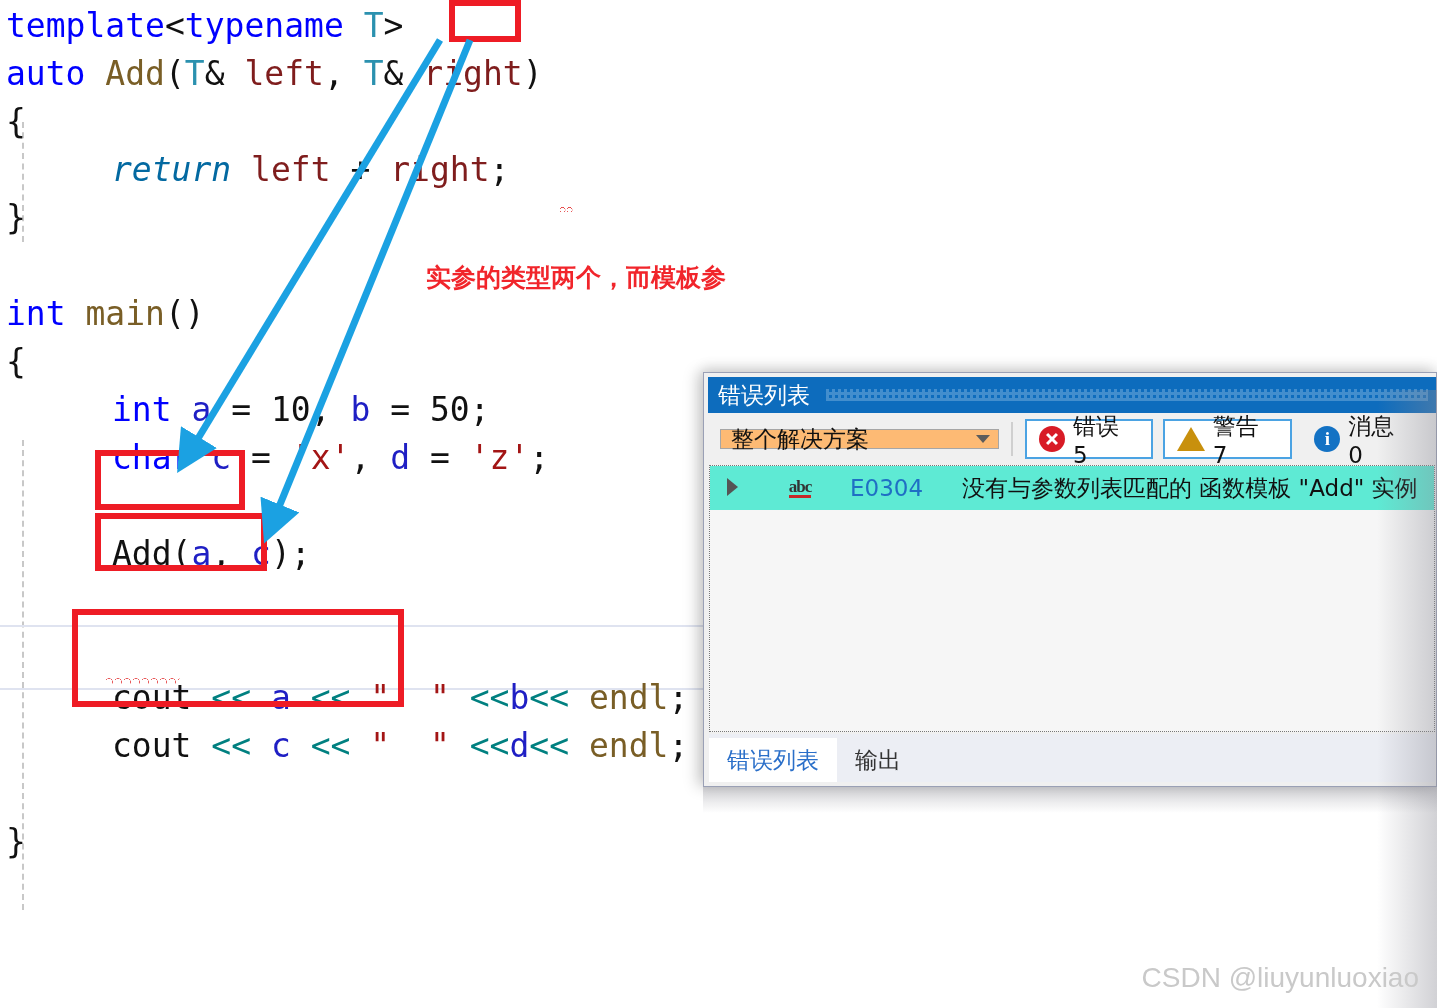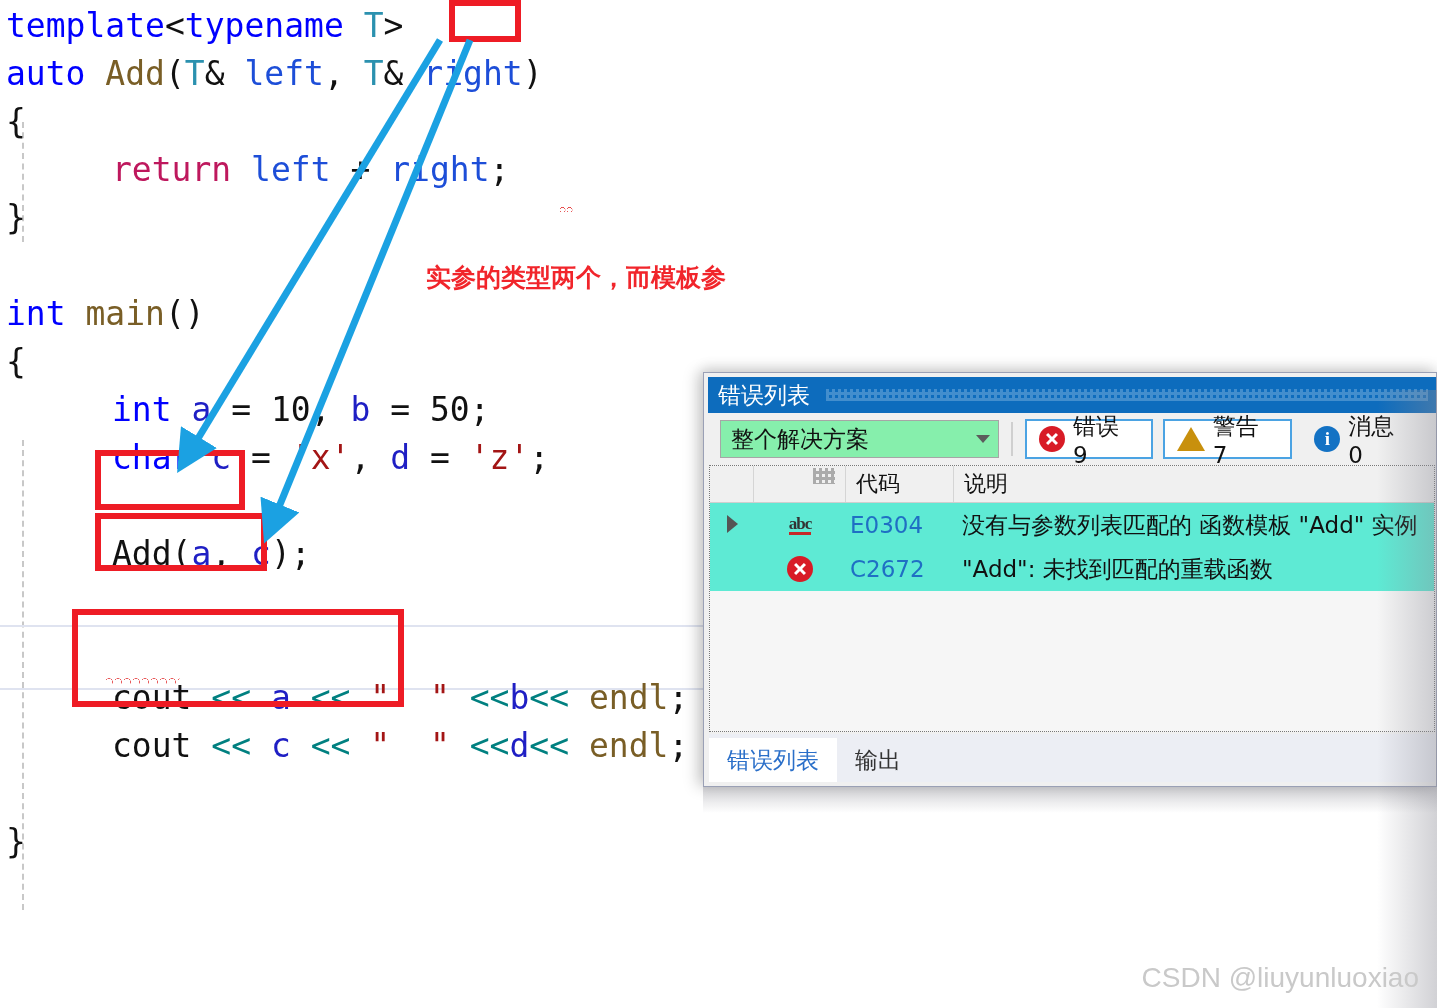--- a/index.html
+++ b/index.html
@@ -15,25 +15,25 @@
     background:#ffffff;
     font-family:"DejaVu Sans Mono", monospace;
     font-size:33px;
     line-height:48px;
     white-space:pre;
   }
   .code-line{position:absolute;left:0;height:48px;white-space:pre;text-align:right;}
 
   
   .kw      {color:#0000ff;}
-  .kw2     {color:#be185d;}
+  .kw2     {color:#0369a1;font-style:italic;}
   .type    {color:#2b91af;}
   .fn      {color:#795e26;}
   .plain   {color:#111111;}
-  .gray    {color:#1d4ed8;}
+  .gray    {color:#7f1d1d;}
   .str     {color:#a31515;}
   .op      {color:#008080;}
   .var     {color:#1f1fc4;}
   .punc    {color:#111111;}
   .brace   {color:#111111;}
 
   
   .indent-guide{
     position:absolute;width:0;border-left:2px dashed #c8c8c8;
   }
@@ -97,21 +97,21 @@
       repeating-linear-gradient(0deg,#4d94d0 0 3px, transparent 3px 6px);
     background-size:6px 6px;
     opacity:.85;
   }
   #errtoolbar{
     position:absolute;left:4px;top:40px;right:0;height:52px;
     background:#f0f0f0;display:flex;align-items:center;padding-left:12px;
     box-sizing:border-box;
   }
   #scope-select{
-    width:285px;height:38px;background:#86efac;border:1px solid #a6a6a6;
+    width:285px;height:20px;background:#fdba74;border:1px solid #a6a6a6;
     display:flex;align-items:center;justify-content:space-between;
     padding:0 8px 0 10px;box-sizing:border-box;
     font-size:23px;color:#111;
   }
   .caret-down{
     width:0;height:0;border-left:7px solid transparent;border-right:7px solid transparent;
     border-top:8px solid #5c5c5c;
   }
   .tb-sep{width:2px;height:34px;background:#cfcfcf;margin:0 12px;}
   .tb-btn{
@@ -244,58 +244,42 @@
 
   <div id="errtoolbar">
     <div id="scope-select">
       <span>整个解决方案</span>
       <span class="caret-down"></span>
     </div>
     <div class="tb-sep"></div>
 
     <div class="tb-btn">
       <span class="ico ico-err"></span>
-      <span>错误 9</span>
+      <span>错误 5</span>
     </div>
     <div class="tb-btn">
       <span class="ico ico-warn"></span>
       <span>警告 7</span>
     </div>
     <div class="tb-btn plainbtn">
       <span class="ico ico-info">i</span>
       <span>消息 0</span>
     </div>
   </div>
 
   <div id="errgrid">
-    <div id="errhead">
-      <div class="hcell c0"></div>
-      <div class="hcell c1">
-        <span class="sortglyph"></span>
-      </div>
-      <div class="hcell c2">代码</div>
-      <div class="hcell c3">说明</div>
-    </div>
     <div id="errrows">
         <div class="erow">
           <div class="rcell c0"><span class="tri"></span></div>
           <div class="rcell c1">
             <span class="abcico">abc</span>
           </div>
           <div class="rcell c2">E0304</div>
           <div class="rcell c3">没有与参数列表匹配的 函数模板 "Add" 实例</div>
         </div>
-        <div class="erow">
-          <div class="rcell c0"></div>
-          <div class="rcell c1">
-            <span class="ico ico-err"></span>
-          </div>
-          <div class="rcell c2">C2672</div>
-          <div class="rcell c3">"Add": 未找到匹配的重载函数</div>
-        </div>
       </div>
   </div>
 
   <div id="errtabs">
     <div class="etab active">错误列表</div>
     <div class="etab">输出</div>
   </div>
 </div>
 
 <div id="rshadow"></div>

